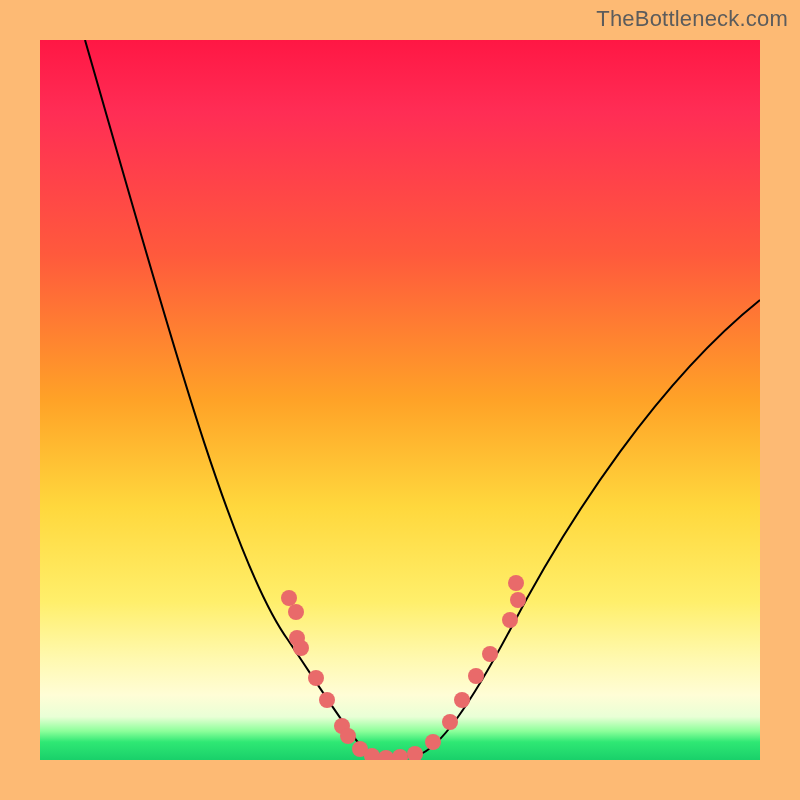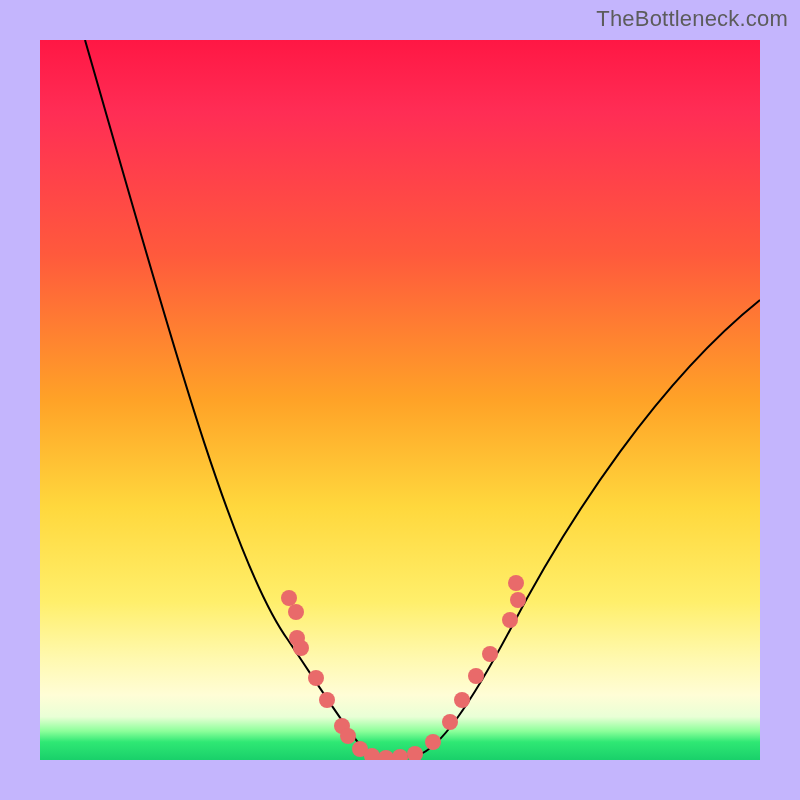--- a/index.html
+++ b/index.html
@@ -8,21 +8,21 @@
     width: 800px;
     height: 800px;
     background: #000;
     overflow: hidden;
     font-family: Arial, Helvetica, sans-serif;
   }
   .frame {
     position: relative;
     width: 800px;
     height: 800px;
-    background: #c4b5fd;
+    background: #fdba74;
   }
   .plot {
     position: absolute;
     left: 40px;
     top: 40px;
     width: 720px;
     height: 720px;
     
     background: linear-gradient(
       to bottom,

